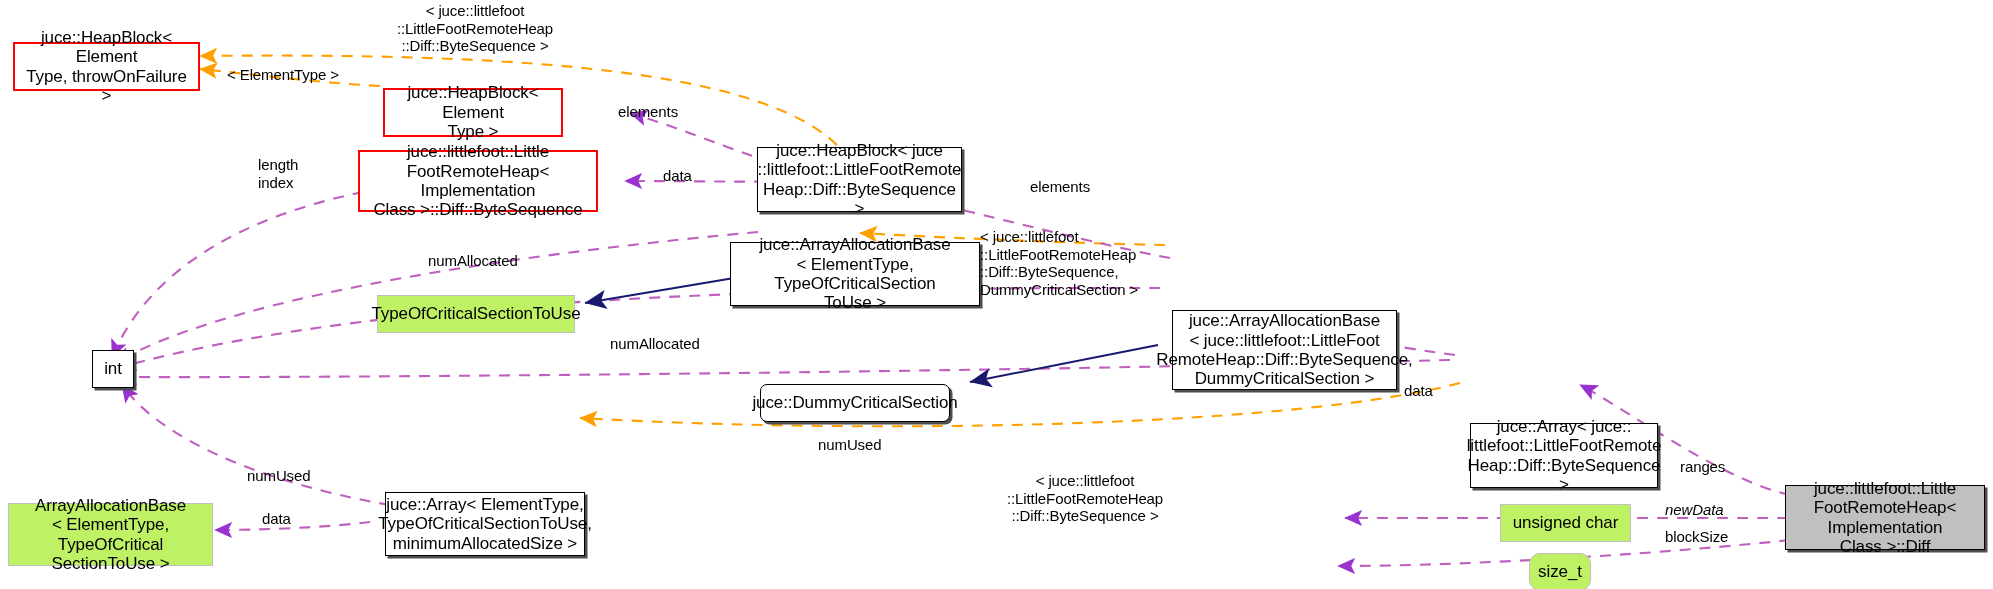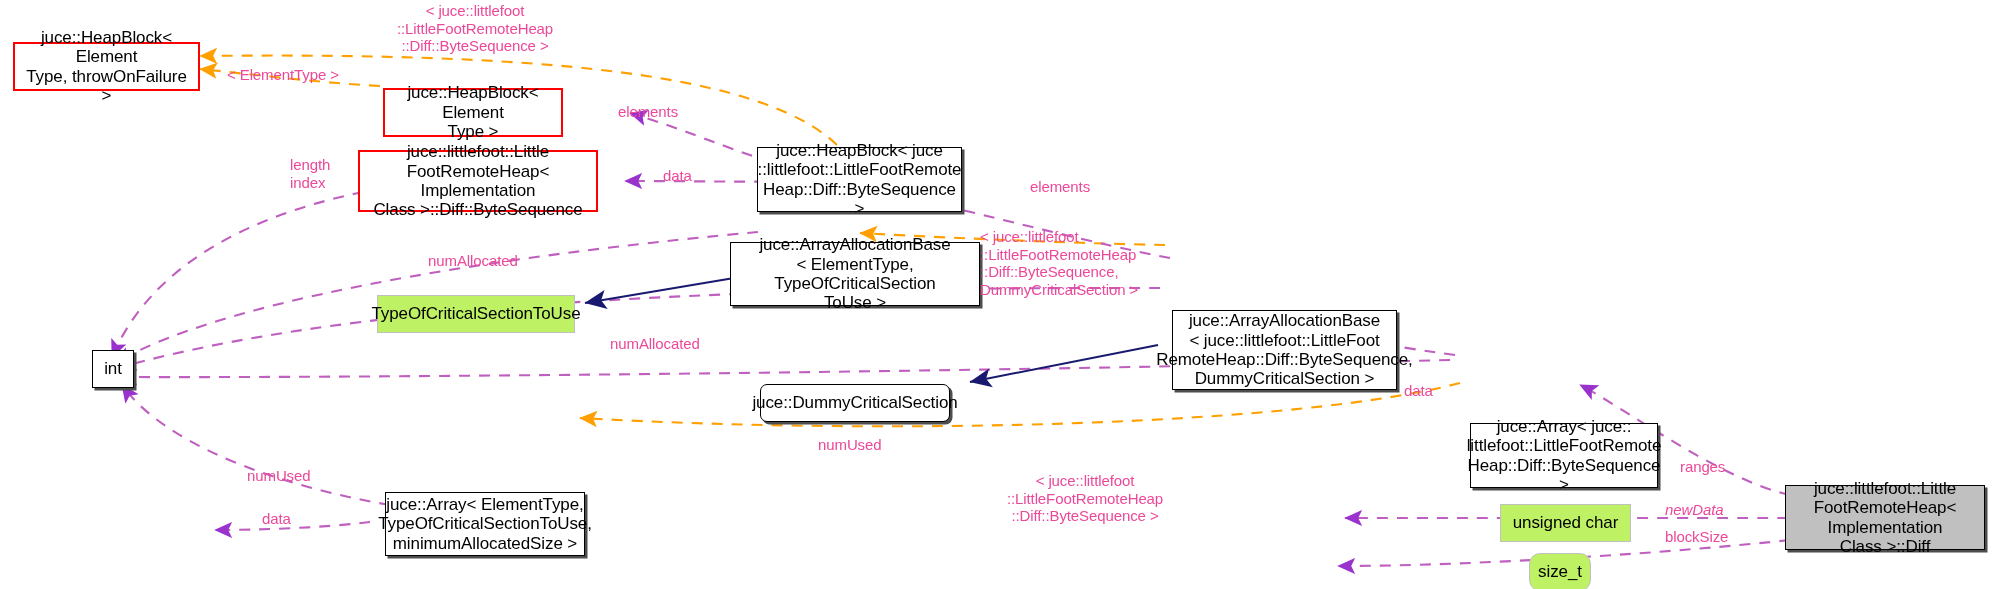--- a/index.html
+++ b/index.html
@@ -57,21 +57,21 @@
   }
   .n-filled {
     border: 1.5px solid #000000;
     box-shadow: 2.5px 2.5px 0 0 #4d4d4d;
     background: #c0c0c0;
   }
   .edge-label {
     position: absolute;
     font-size: 15px;
     line-height: 1.18;
-    color: #ec4899;
+    color: #000000;
     background: transparent;
     white-space: pre-line;
     z-index: 6;
     letter-spacing: -0.1px;
   }
   .el-center { text-align: center; }
   .el-left { text-align: left; }
 </style>
 </head>
 <body>
@@ -159,20 +159,23 @@
 &lt; juce::littlefoot::LittleFoot
 RemoteHeap::Diff::ByteSequence,
 DummyCriticalSection &gt;</div>
 
   <div class="node n-black" style="left:748px; top:384px; width:190px; height:28px;border-radius:7px;">juce::DummyCriticalSection</div>
 
   <div class="node n-black" style="left:1458px; top:423px; width:188px; height:65px;">juce::Array&lt; juce::
 littlefoot::LittleFootRemote
 Heap::Diff::ByteSequence &gt;</div>
 
+  <div class="node n-gray-border" style="left:8px; top:503px; width:205px; height:63px;">ArrayAllocationBase
+&lt; ElementType, TypeOfCritical
+SectionToUse &gt;</div>
 
   <div class="node n-black" style="left:373px; top:492px; width:200px; height:64px;">juce::Array&lt; ElementType,
 TypeOfCriticalSectionToUse,
 minimumAllocatedSize &gt;</div>
 
   <div class="node n-gray-border" style="left:1500px; top:504px; width:131px; height:28px;">unsigned char</div>
 
   <div class="node n-gray-border" style="left:1529px; top:553px; width:62px; height:28px;border-radius:11px;">size_t</div>
 
   <div class="node n-filled" style="left:1785px; top:485px; width:200px; height:65px;">juce::littlefoot::Little
@@ -180,21 +183,21 @@
 Class &gt;::Diff</div>
 
   <div class="edge-label el-center" style="left:390px; top:2px; width:170px;">&lt; juce::littlefoot
 ::LittleFootRemoteHeap
 ::Diff::ByteSequence &gt;</div>
 
   <div class="edge-label el-left" style="left:227px; top:66px;">&lt; ElementType &gt;</div>
 
   <div class="edge-label el-left" style="left:618px; top:103px;">elements</div>
 
-  <div class="edge-label el-left" style="left:258px; top:156px;margin-left:32px;">length
+  <div class="edge-label el-left" style="left:258px; top:156px;">length
 index</div>
 
   <div class="edge-label el-left" style="left:663px; top:167px;">data</div>
 
   <div class="edge-label el-left" style="left:1030px; top:178px;">elements</div>
 
   <div class="edge-label el-left" style="left:428px; top:252px;">numAllocated</div>
 
   <div class="edge-label el-left" style="left:980px; top:228px;">&lt; juce::littlefoot
 ::LittleFootRemoteHeap

